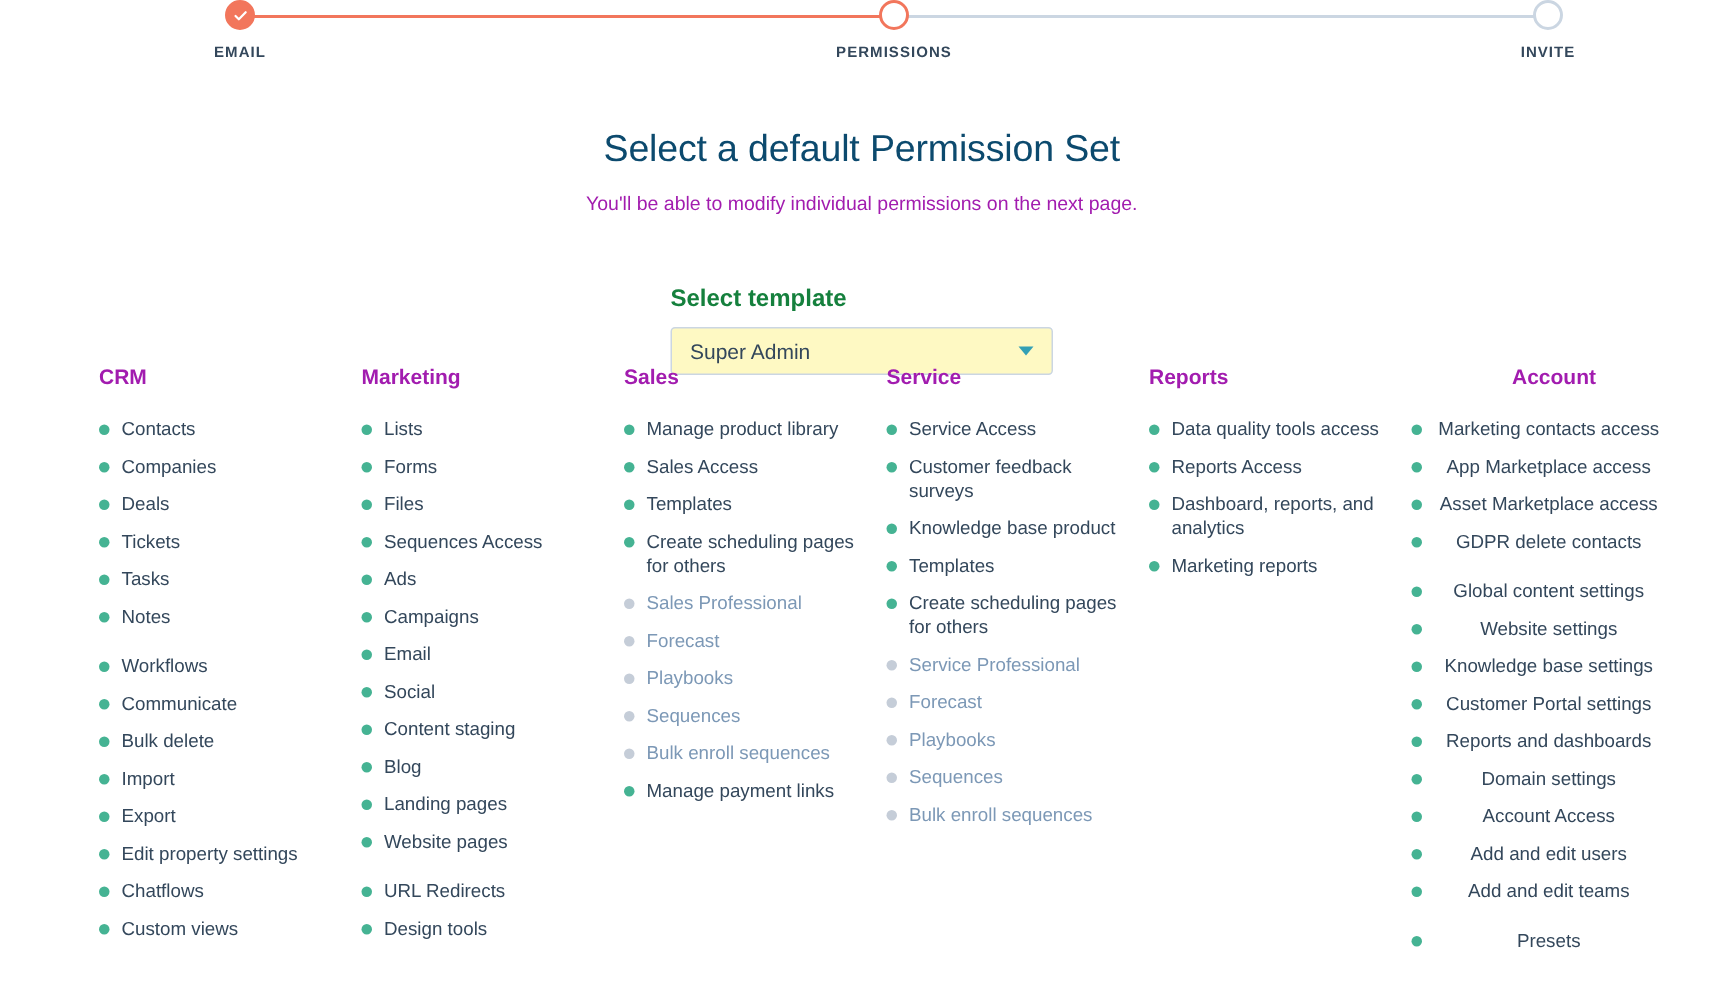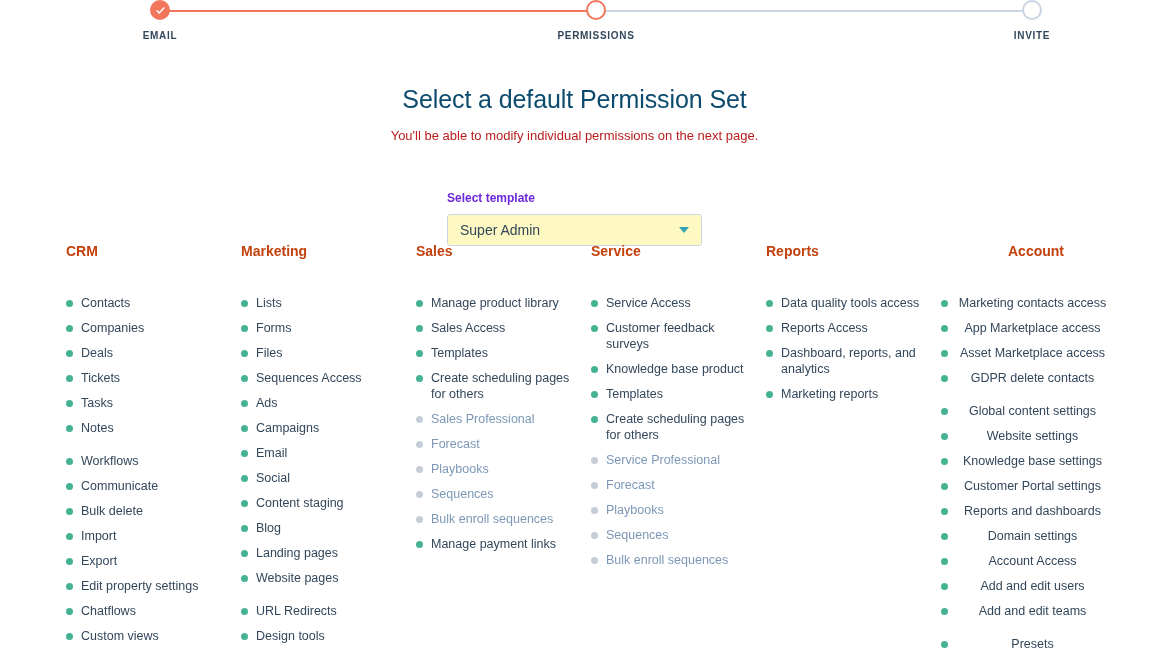--- a/index.html
+++ b/index.html
@@ -88,32 +88,32 @@
   }
   .page-title {
     font-size: 25px;
     font-weight: normal;
     color: #0c4a6e;
     letter-spacing: -0.1px;
   }
   .page-subtitle {
     margin-top: 14px;
     font-size: 13px;
-    color: #b91c1c;
+    color: #a21caf;
   }
 
   
   .select-wrap {
     width: 255px;
     margin: 25px auto 0 auto;
   }
   .select-label {
-    font-size: 12px;
+    font-size: 16px;
     font-weight: bold;
-    color: #6d28d9;
+    color: #15803d;
     margin-bottom: 9px;
     margin-top: 48px;
   }
   .select-box {
     position: relative;
     height: 32px;
     border: 1px solid #cbd6e2;
     border-radius: 3px;
     background: #fef9c3;
     display: flex;
@@ -142,22 +142,22 @@
     right: 0;
     display: flex;
     padding: 0 58px 0 66px;
   }
   .col { width: 175px; flex: 0 0 175px; }
   .col:last-child { width: 190px; flex: 0 0 190px; text-align: center; }
 
   .col-title {
     font-size: 14px;
     font-weight: bold;
-    color: #c2410c;
-    margin-bottom: 36px;
+    color: #a21caf;
+    margin-bottom: 19px;
   }
   .perm {
     position: relative;
     padding-left: 15px;
     font-size: 12.5px;
     line-height: 16px;
     color: #33475b;
     margin-bottom: 9px;
     max-width: 168px;
   }

